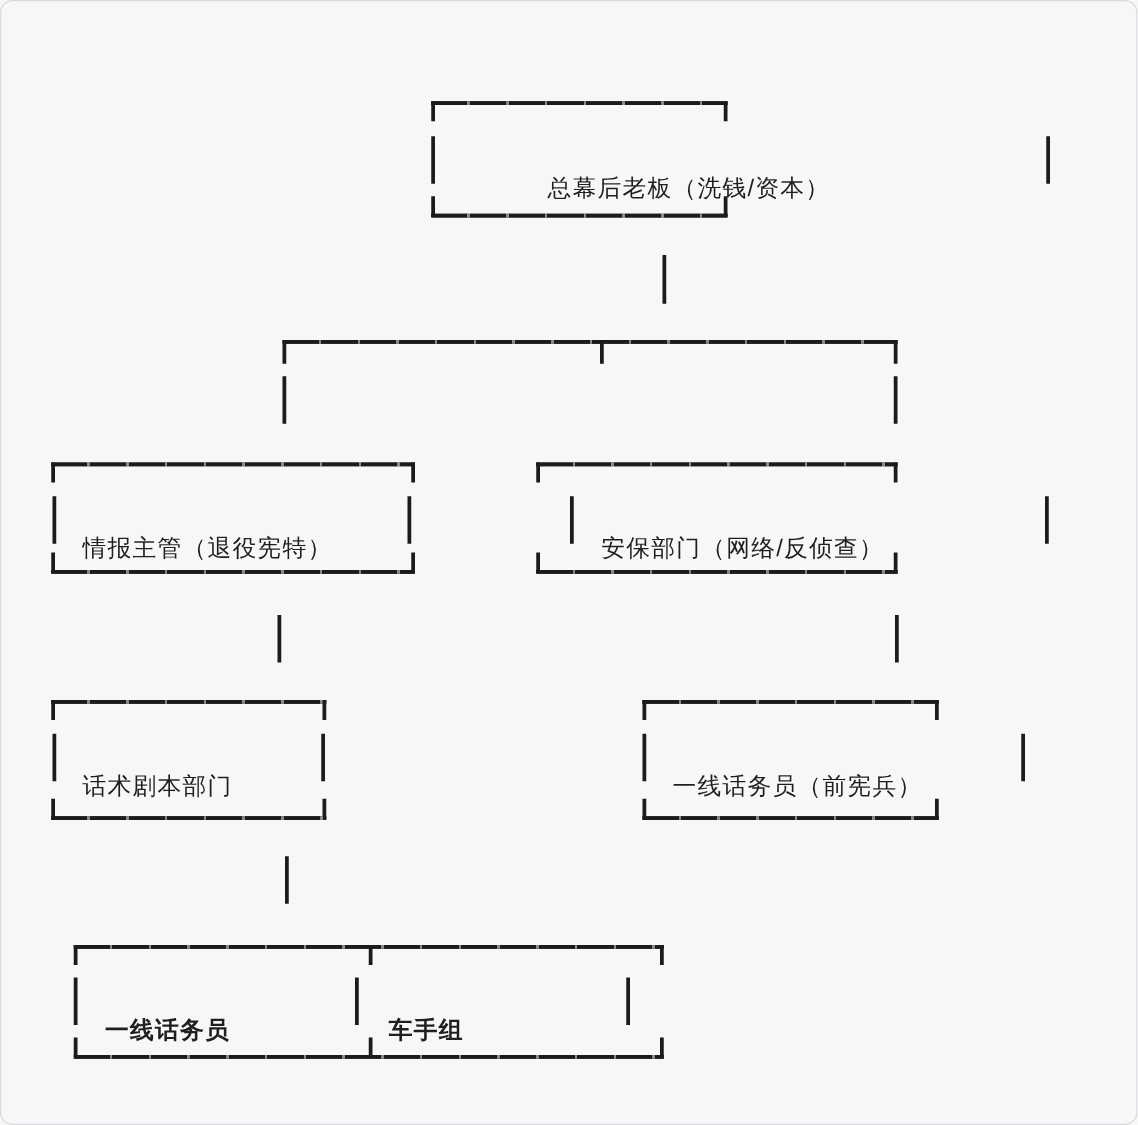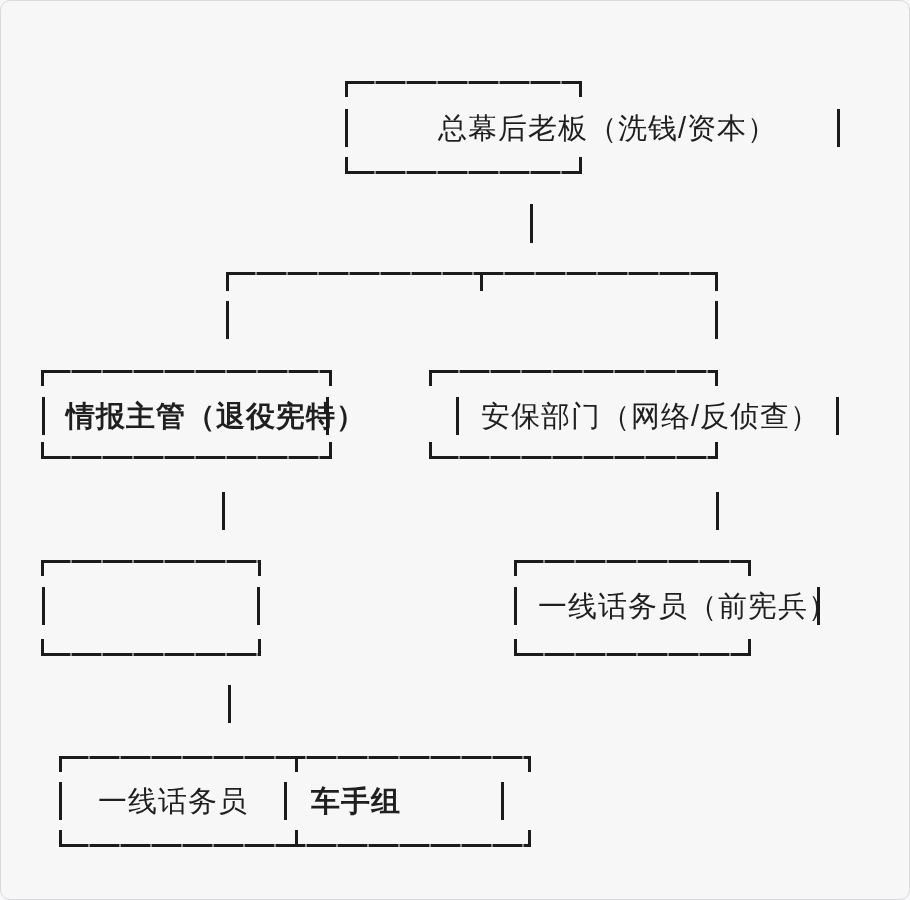--- a/index.html
+++ b/index.html
@@ -25,25 +25,26 @@
     background-color: #1b1b1b;
   }
   
   .v {
     position: absolute;
     width: 3px;
     background: #1b1b1b;
   }
   .label {
     position: absolute;
-    font-size: 29px;
+    font-size: 19px;
     line-height: 38px;
     letter-spacing: 1px;
     white-space: nowrap;
     color: #1f1f1f;
+    margin-top: 24px;
   }
 </style>
 </head>
 <body>
 
 <div class="panel">
 
   <div class="h" style="left:344px; top:80px;  width:237px;"></div>
   <div class="v" style="left:344px; top:80px;  height:16px;"></div>
   <div class="v" style="left:578px; top:80px;  height:16px;"></div>
@@ -60,21 +61,21 @@
   <div class="v" style="left:225px; top:271px; height:19px;"></div>
   <div class="v" style="left:479px; top:271px; height:19px;"></div>
   <div class="v" style="left:714px; top:271px; height:19px;"></div>
   <div class="v" style="left:225px; top:300px; height:38px;"></div>
   <div class="v" style="left:714px; top:300px; height:38px;"></div>
 
   <div class="h" style="left:40px;  top:369px; width:291px;"></div>
   <div class="v" style="left:40px;  top:369px; height:16px;"></div>
   <div class="v" style="left:328px; top:369px; height:16px;"></div>
   <div class="v" style="left:41px;  top:396px; height:38px;"></div>
-  <div class="label" style="left:65px; top:396px;font-weight:bold;">情报主管（退役宪特）</div>
+  <div class="label" style="left:65px; top:396px;">情报主管（退役宪特）</div>
   <div class="v" style="left:325px; top:396px; height:38px;"></div>
   <div class="v" style="left:40px;  top:441px; height:16px;"></div>
   <div class="v" style="left:328px; top:441px; height:16px;"></div>
   <div class="h" style="left:40px;  top:455px; width:291px;"></div>
 
   <div class="h" style="left:428px; top:369px; width:289px;"></div>
   <div class="v" style="left:428px; top:369px; height:16px;"></div>
   <div class="v" style="left:714px; top:369px; height:16px;"></div>
   <div class="v" style="left:455px; top:396px; height:38px;"></div>
   <div class="label" style="left:480px; top:396px;">安保部门（网络/反侦查）</div>
@@ -83,20 +84,21 @@
   <div class="v" style="left:714px; top:441px; height:16px;"></div>
   <div class="h" style="left:428px; top:455px; width:289px;"></div>
 
   <div class="v" style="left:221px; top:491px; height:38px;"></div>
   <div class="v" style="left:715px; top:491px; height:38px;"></div>
 
   <div class="h" style="left:40px;  top:559px; width:220px;"></div>
   <div class="v" style="left:40px;  top:559px; height:16px;"></div>
   <div class="v" style="left:257px; top:559px; height:16px;"></div>
   <div class="v" style="left:41px;  top:586px; height:38px;"></div>
+  <div class="label" style="left:65px; top:586px;">话术剧本部门</div>
   <div class="v" style="left:256px; top:586px; height:38px;"></div>
   <div class="v" style="left:40px;  top:638px; height:16px;"></div>
   <div class="v" style="left:257px; top:638px; height:16px;"></div>
   <div class="h" style="left:40px;  top:652px; width:220px;"></div>
 
   <div class="h" style="left:513px; top:559px; width:237px;"></div>
   <div class="v" style="left:513px; top:559px; height:16px;"></div>
   <div class="v" style="left:747px; top:559px; height:16px;"></div>
   <div class="v" style="left:513px; top:586px; height:38px;"></div>
   <div class="label" style="left:537px; top:586px;">一线话务员（前宪兵）</div>
@@ -105,21 +107,21 @@
   <div class="v" style="left:747px; top:638px; height:16px;"></div>
   <div class="h" style="left:513px; top:652px; width:237px;"></div>
 
   <div class="v" style="left:227px; top:684px; height:38px;"></div>
 
   <div class="h" style="left:58px;  top:755px; width:472px;"></div>
   <div class="v" style="left:58px;  top:755px; height:16px;"></div>
   <div class="v" style="left:294px; top:755px; height:16px;"></div>
   <div class="v" style="left:527px; top:755px; height:16px;"></div>
   <div class="v" style="left:58px;  top:781px; height:38px;"></div>
-  <div class="label" style="left:97px; top:781px;">一线话务员</div>
+  <div class="label" style="left:83px; top:781px;font-weight:bold;">一线话务员</div>
   <div class="v" style="left:283px; top:781px; height:38px;"></div>
   <div class="label" style="left:310px; top:781px;font-weight:bold;">车手组</div>
   <div class="v" style="left:500px; top:781px; height:38px;"></div>
   <div class="v" style="left:58px;  top:829px; height:16px;"></div>
   <div class="v" style="left:294px; top:829px; height:16px;"></div>
   <div class="v" style="left:527px; top:829px; height:16px;"></div>
   <div class="h" style="left:58px;  top:843px; width:472px;"></div>
 
 </div>
 

